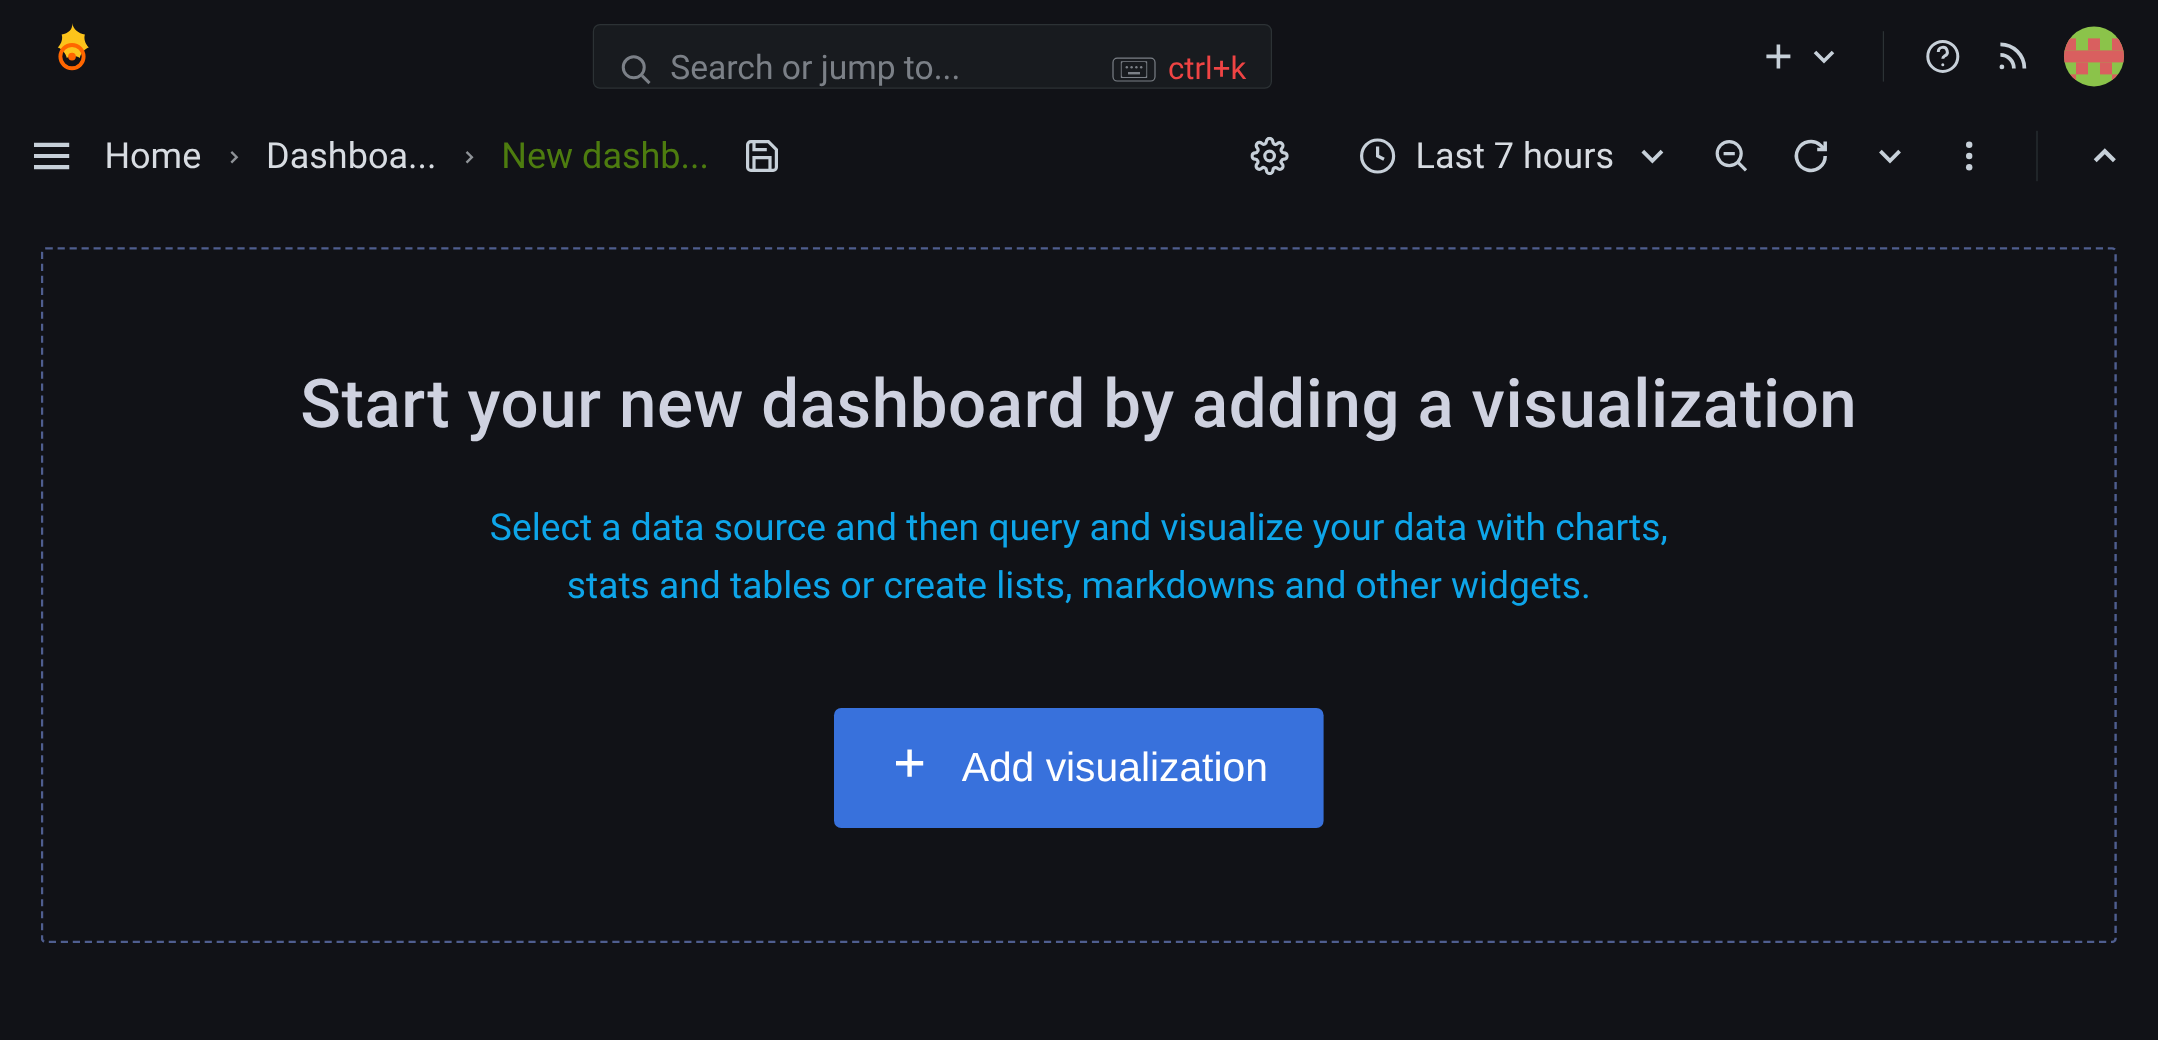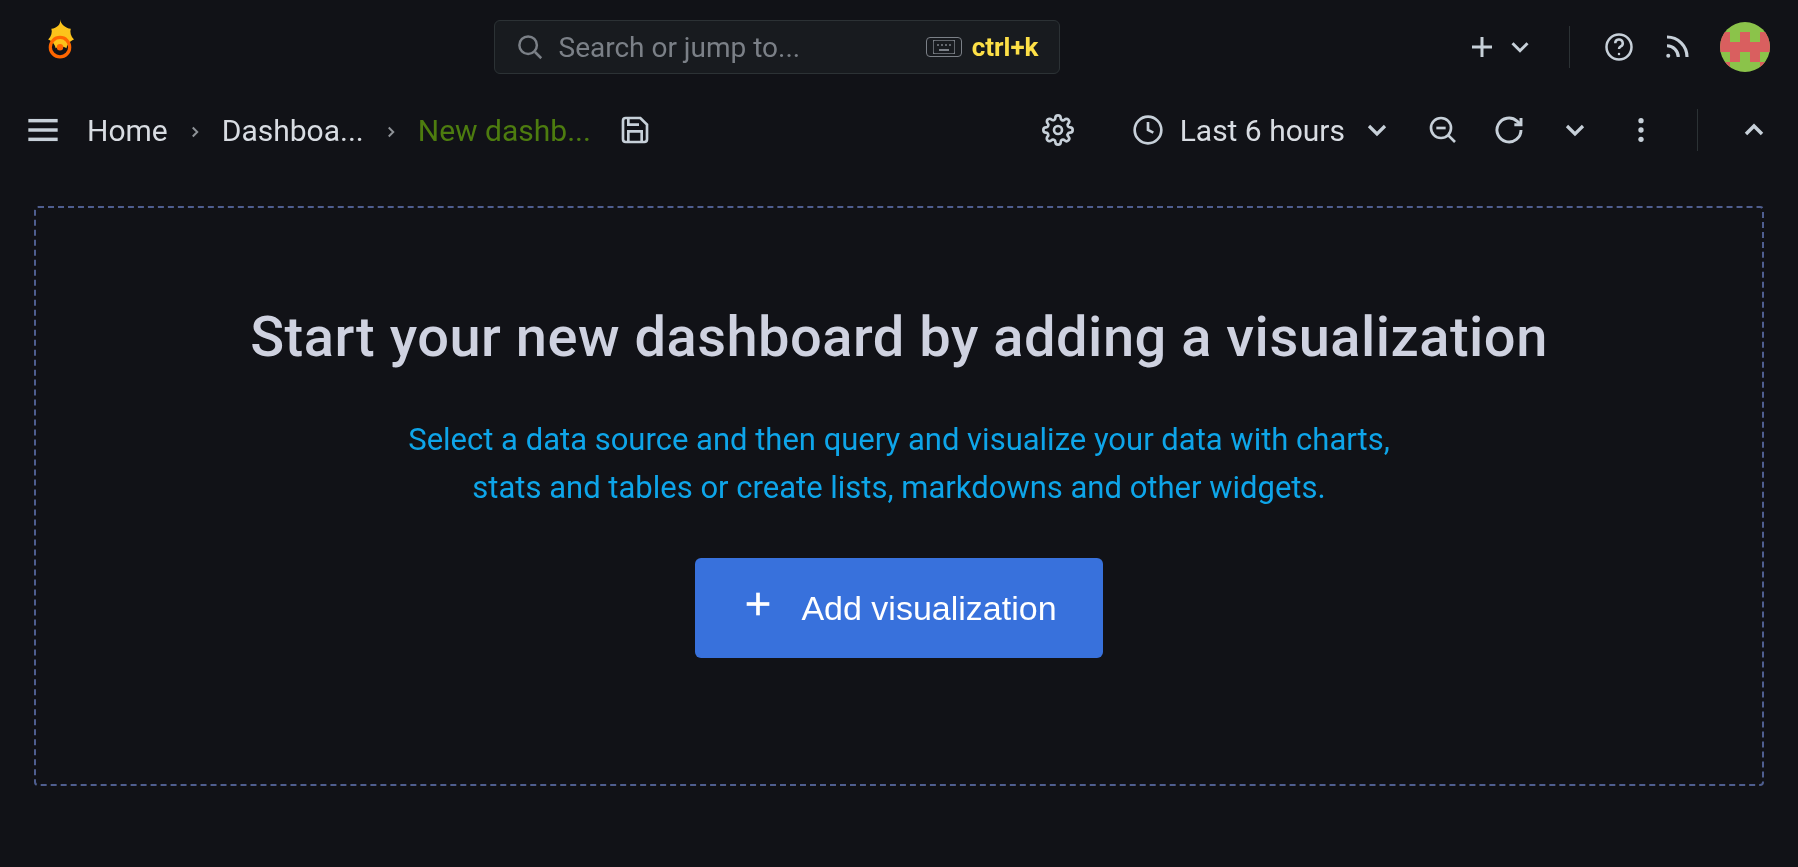--- a/index.html
+++ b/index.html
@@ -24,34 +24,33 @@
   display: flex;
   justify-content: center;
 }
 .search {
   width: 566px;
   height: 54px;
   background: #181b1f;
   border: 1px solid #2c3235;
   border-radius: 6px;
   display: flex;
-  align-items: center;
+  align-items: flex-end;
   padding: 0 20px;
   gap: 14px;
   color: #7b8087;
   font-size: 28px;
 }
 .search .search-text { flex: 1; }
 .kbd {
   display: flex;
   align-items: center;
   gap: 10px;
   font-size: 26px;
-  color: #fde047;
-  font-weight: bold;
+  color: #ef4444;
 }
 .kbd-icon {
   border: 1.5px solid #7b8087;
   border-radius: 4px;
   padding: 2px 6px;
   display: inline-flex;
 }
 .header-actions {
   display: flex;
   align-items: center;
@@ -142,21 +141,21 @@
   letter-spacing: 0.5px;
   margin-top: 24px;
 }
 .empty-sub {
   margin-top: 46px;
   font-size: 31px;
   color: #0ea5e9;
   line-height: 1.55;
 }
 .primary-btn {
-  margin-top: 46px;
+  margin-top: 78px;
   background: #3871dc;
   color: #fff;
   border: none;
   border-radius: 6px;
   height: 100px;
   padding: 0 46px;
   display: flex;
   align-items: center;
   gap: 26px;
   font-size: 34px;
@@ -307,21 +306,21 @@
   </span>
 
   <div class="toolbar-right">
     <div class="time-picker">
       <span class="icon-btn">
         <svg viewBox="0 0 24 24" stroke="#c7d0d9" stroke-width="2" fill="none">
             <circle cx="12" cy="12" r="10"></circle>
             <polyline points="12 6 12 12 16 14"></polyline>
           </svg>
       </span>
-      <span>Last 6 hours</span>
+      <span>Last 7 hours</span>
       <span class="icon-btn">
         <svg width="22" height="22" viewBox="0 0 24 24" stroke="#c7d0d9" stroke-width="2.4" fill="none">
             <polyline points="6 9 12 15 18 9"></polyline>
           </svg>
       </span>
     </div>
     <span class="icon-btn">
       <svg viewBox="0 0 24 24" stroke="#c7d0d9" stroke-width="2" fill="none">
           <circle cx="10.5" cy="10.5" r="7.5"></circle>
           <line x1="21" y1="21" x2="16" y2="16"></line>

